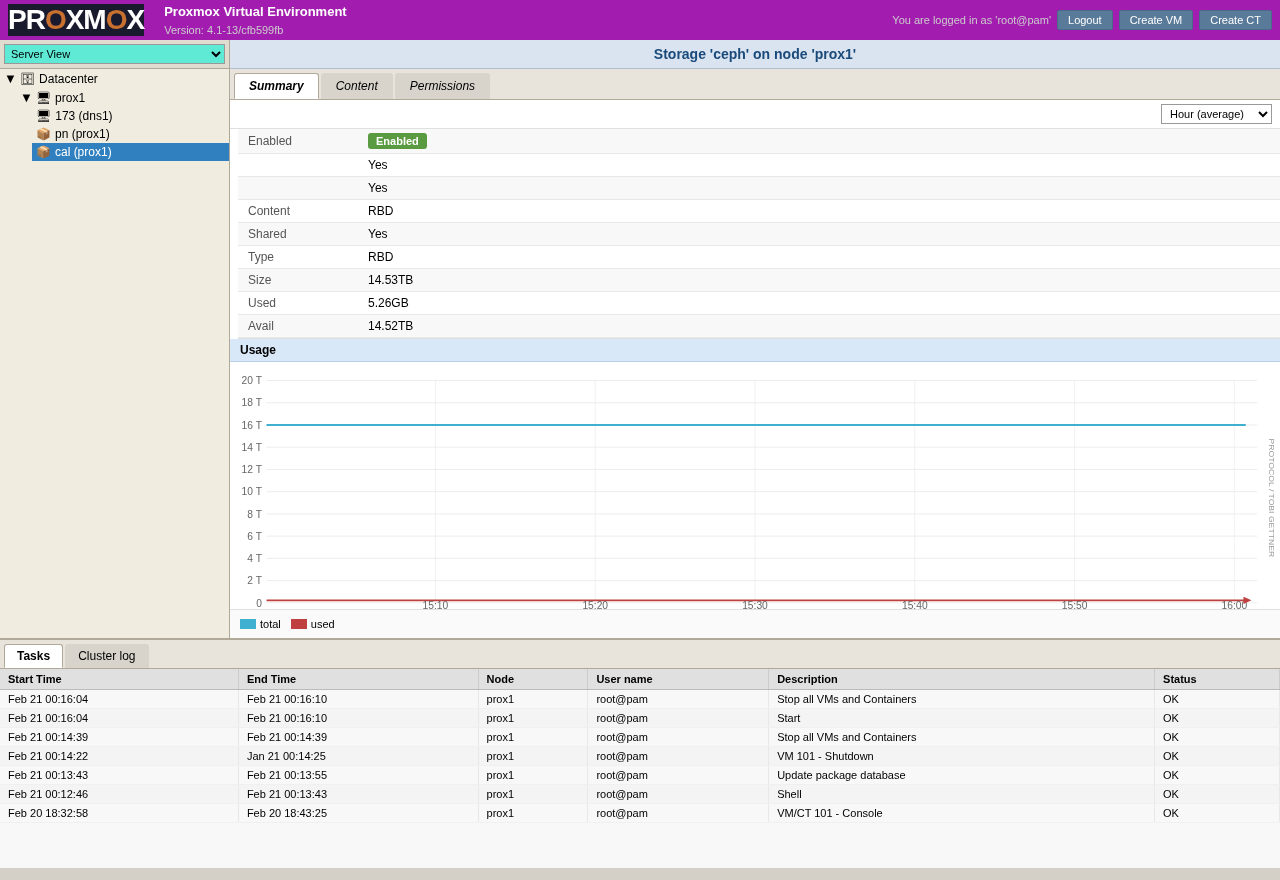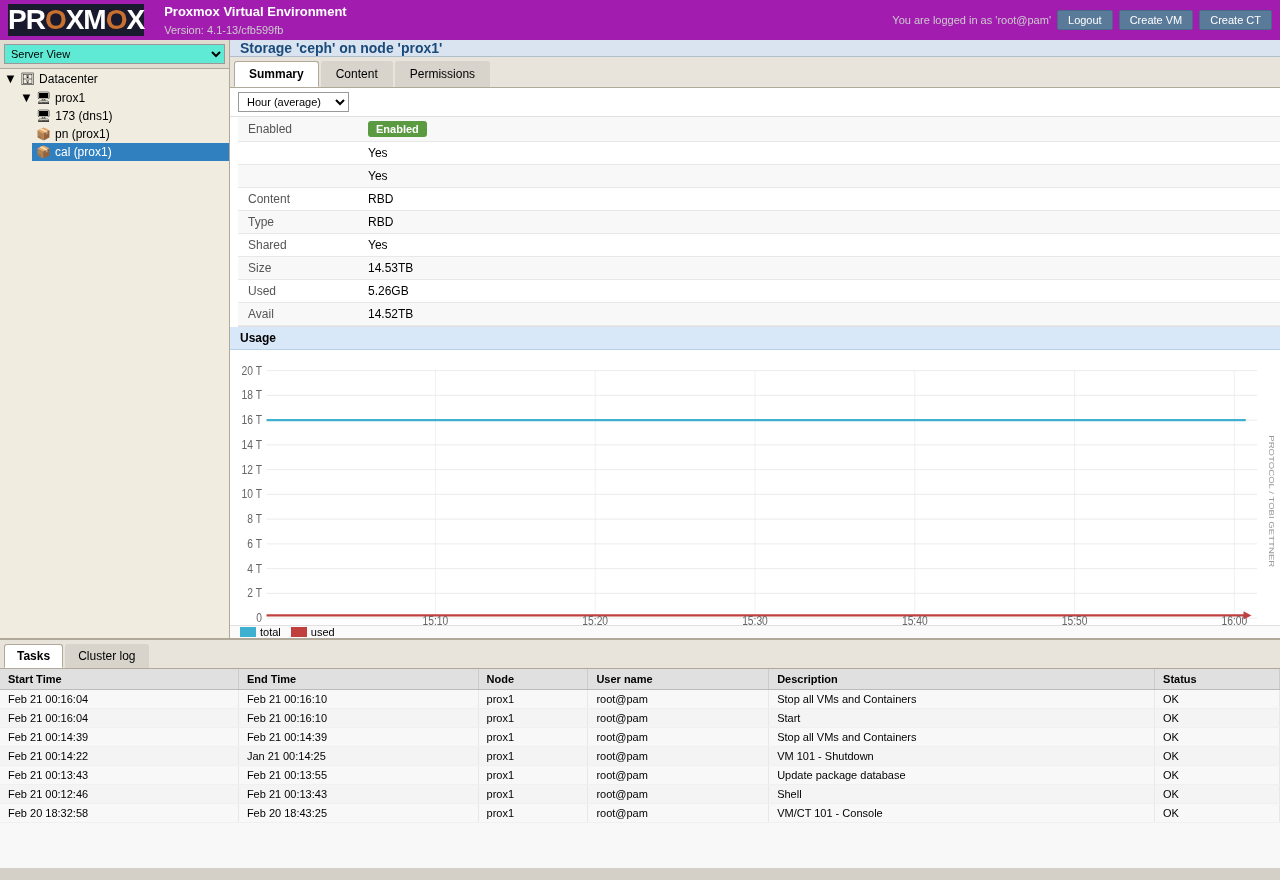--- a/index.html
+++ b/index.html
@@ -101,42 +101,44 @@
     .right-panel {
       flex: 1;
       display: flex;
       flex-direction: column;
       background: #fff;
       overflow: hidden;
     }
     .panel-title-bar {
       background: #dae4f0;
       border-bottom: 1px solid #b0bece;
-      padding: 0 10px;
+      padding: 6px 10px;
       font-size: 14px;
       font-weight: bold;
       color: #1a4a7a;
+      text-align: center;
     }
 
     
     .tabs-bar {
       display: flex;
       background: #e8e4dc;
       border-bottom: 1px solid #b0a898;
       padding: 4px 4px 0 4px;
     }
     .tab {
       padding: 5px 14px;
       cursor: pointer;
       border: 1px solid transparent;
       border-bottom: none;
       font-size: 12px;
       background: #d8d4cc;
       margin-right: 2px;
       border-radius: 3px 3px 0 0;
+      font-style: italic;
     }
     .tab.active {
       background: #fff;
       border: 1px solid #b0a898;
       border-bottom: 1px solid #fff;
       font-weight: bold;
     }
 
     
     .tab-content {
@@ -201,21 +203,21 @@
       overflow: hidden;
       min-height: 200px;
     }
     .chart-svg {
       width: 100%;
       height: 100%;
     }
     .chart-legend {
       display: flex;
       align-items: center;
-      padding: 0 10px;
+      padding: 8px 10px;
       gap: 10px;
       font-size: 11px;
       border-top: 1px solid #e0e0e0;
       background: #fafafa;
     }
     .legend-item {
       display: flex;
       align-items: center;
       gap: 4px;
     }
@@ -350,21 +352,21 @@
       <div class="panel-title-bar">Storage 'ceph' on node 'prox1'</div>
 
       <div class="tabs-bar">
         <div class="tab active">Summary</div>
         <div class="tab">Content</div>
         <div class="tab">Permissions</div>
       </div>
 
       <div class="tab-content">
 
-        <div style="display:flex; padding:4px 8px; background:#fff; border-bottom:1px solid #e0e0e0;">
+        <div style="display:flex; justify-content:flex-end; padding:4px 8px; background:#fff; border-bottom:1px solid #e0e0e0;">
           <select class="interval-select">
             <option>Hour (average)</option>
             <option>Day (average)</option>
             <option>Week (average)</option>
             <option>Month (average)</option>
           </select>
         </div>
 
         <div style="border-bottom:1px solid #e0e0e0;margin-left:8px;">
           <table class="info-table">
@@ -379,26 +381,26 @@
               </tr>
               <tr>
                 <td></td>
                 <td>Yes</td>
               </tr>
               <tr>
                 <td>Content</td>
                 <td>RBD</td>
               </tr>
               <tr>
+                <td>Shared</td>
+                <td>Yes</td>
+              </tr>
+              <tr>
                 <td>Type</td>
                 <td>RBD</td>
-              </tr>
-              <tr>
-                <td>Shared</td>
-                <td>Yes</td>
               </tr>
               <tr>
                 <td>Size</td>
                 <td>14.53TB</td>
               </tr>
               <tr>
                 <td>Used</td>
                 <td>5.26GB</td>
               </tr>
               <tr>

